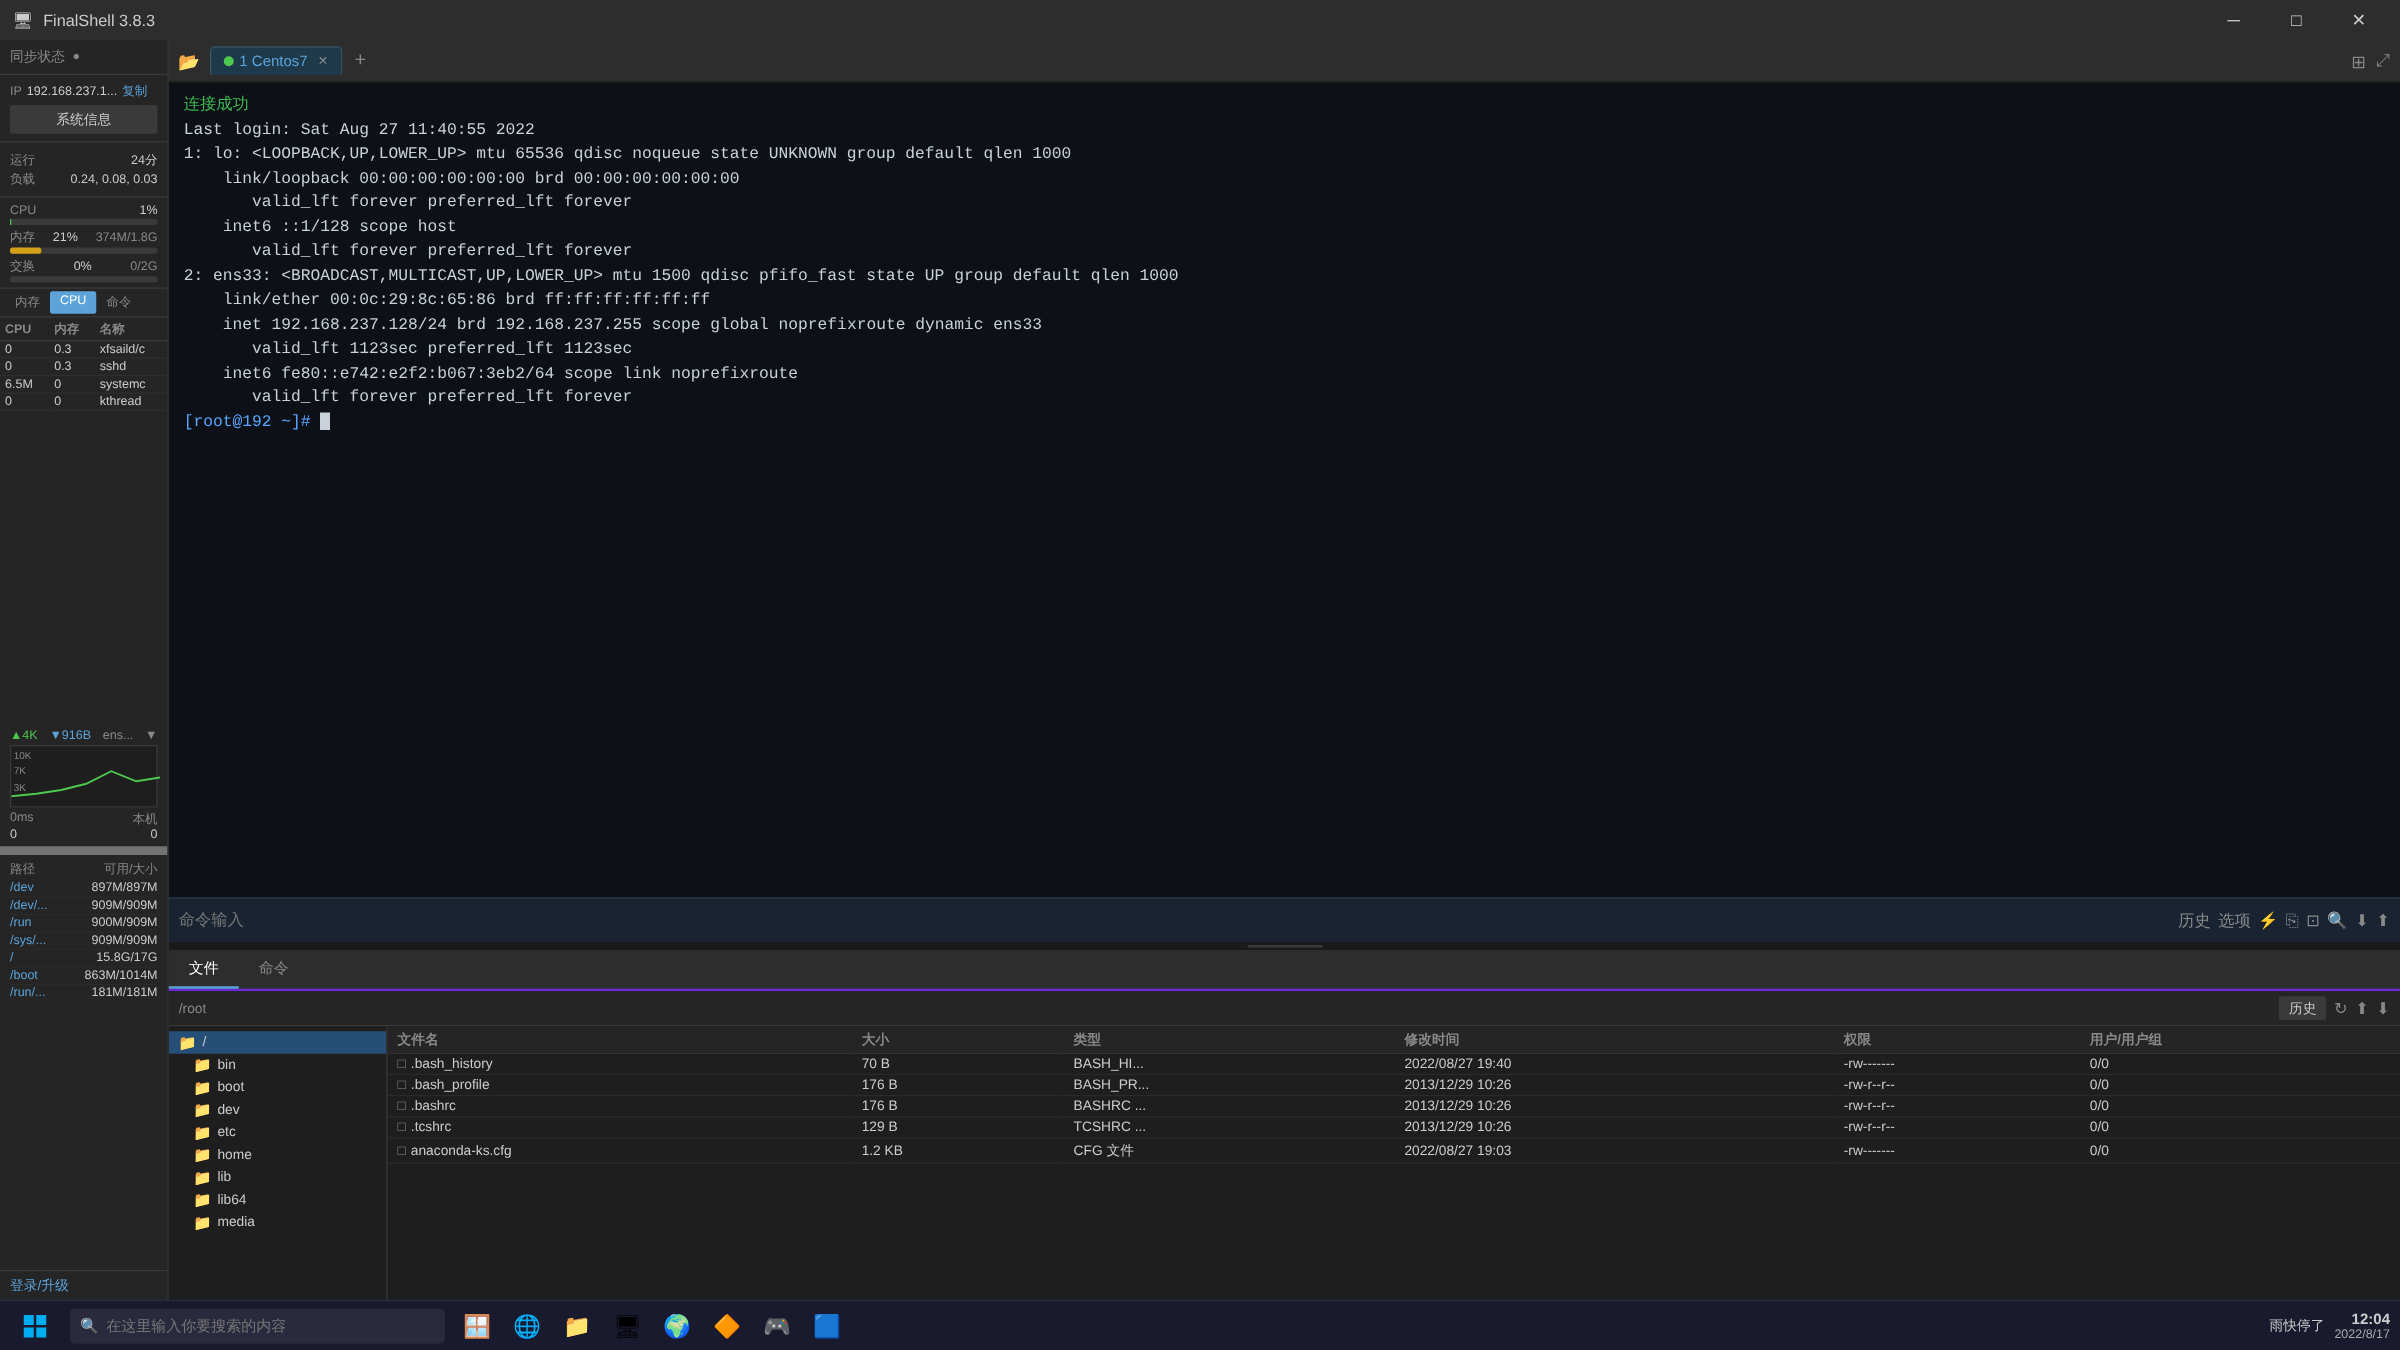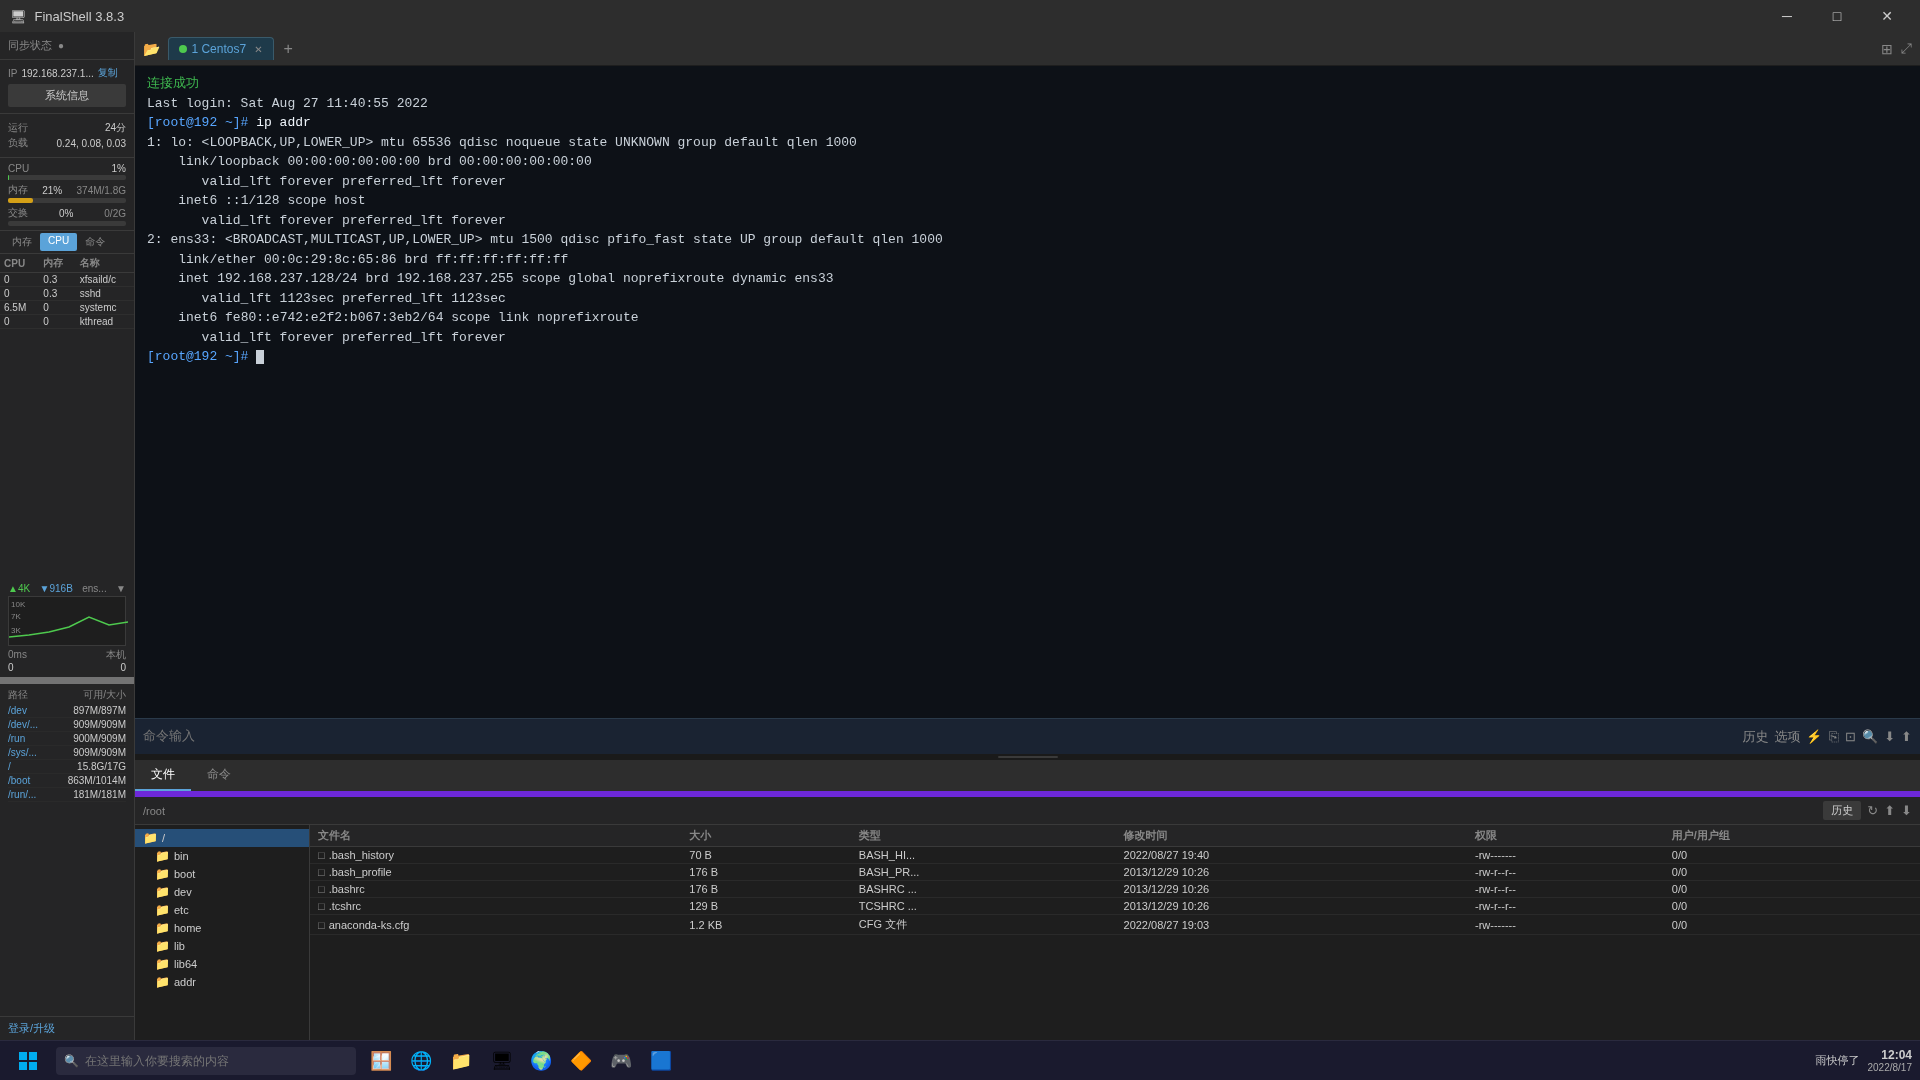--- a/index.html
+++ b/index.html
@@ -163,21 +163,21 @@
     #divider { height: 6px; background: #1a1a1a; cursor: row-resize; display: flex; align-items: center; justify-content: center; }
     #divider::after { content: ''; width: 60px; height: 2px; background: #3a3a3a; border-radius: 1px; }
 
     
     #filebrowser {
       height: 280px;
       background: #1e1e1e;
       display: flex;
       flex-direction: column;
     }
-    .fb-tabs { display: flex; background: #2d2d2d; border-bottom: 6px solid #6d28d9; }
+    .fb-tabs { display: flex; background: #2d2d2d; border-bottom: 2px solid #6d28d9; }
     .fb-tab {
       padding: 6px 16px;
       font-size: 12px;
       cursor: pointer;
       color: #888;
     }
     .fb-tab.active { color: #fff; border-bottom: 2px solid #5ba3d9; }
     .fb-toolbar { display: flex; align-items: center; padding: 4px 8px; background: #252526; border-bottom: 1px solid #3a3a3a; gap: 6px; }
     .fb-path { color: #888; font-size: 11px; }
     .fb-toolbar-btn { background: #3a3a3a; border: none; color: #ccc; padding: 2px 8px; cursor: pointer; border-radius: 2px; font-size: 11px; }
@@ -414,21 +414,20 @@
       <div class="tab-right">
         <span class="tab-icon-btn">⊞</span>
         <span class="tab-icon-btn">⤢</span>
       </div>
     </div>
 
     <div id="terminal">
       <div id="terminal-lines">
           <div class="term-line"><span style="color:#3fb950;">连接成功</span></div>
           <div class="term-line">Last login: Sat Aug 27 11:40:55 2022</div>
-          <div class="term-line"><span style="color:#58a6ff;">[root@192 ~]# </span><span style="color:#f0f6fc;">ip addr</span></div>
           <div class="term-line">1: lo: &lt;LOOPBACK,UP,LOWER_UP&gt; mtu 65536 qdisc noqueue state UNKNOWN group default qlen 1000</div>
           <div class="term-line">    link/loopback 00:00:00:00:00:00 brd 00:00:00:00:00:00</div>
           <div class="term-line">       valid_lft forever preferred_lft forever</div>
           <div class="term-line">    inet6 ::1/128 scope host</div>
           <div class="term-line">       valid_lft forever preferred_lft forever</div>
           <div class="term-line">2: ens33: &lt;BROADCAST,MULTICAST,UP,LOWER_UP&gt; mtu 1500 qdisc pfifo_fast state UP group default qlen 1000</div>
           <div class="term-line">    link/ether 00:0c:29:8c:65:86 brd ff:ff:ff:ff:ff:ff</div>
           <div class="term-line">    inet 192.168.237.128/24 brd 192.168.237.255 scope global noprefixroute dynamic ens33</div>
           <div class="term-line">       valid_lft 1123sec preferred_lft 1123sec</div>
           <div class="term-line">    inet6 fe80::e742:e2f2:b067:3eb2/64 scope link noprefixroute</div>
@@ -498,21 +497,21 @@
               <div class="fb-tree-item indent1">
                 <span class="fb-tree-icon">📁</span>
                 <span>lib</span>
               </div>
               <div class="fb-tree-item indent1">
                 <span class="fb-tree-icon">📁</span>
                 <span>lib64</span>
               </div>
               <div class="fb-tree-item indent1">
                 <span class="fb-tree-icon">📁</span>
-                <span>addr</span>
+                <span>media</span>
               </div>
             </div>
         </div>
 
         <div class="fb-files">
           <table>
             <thead>
               <tr id="fb-header-row">
                   <th>文件名</th>
                   <th>大小</th>

